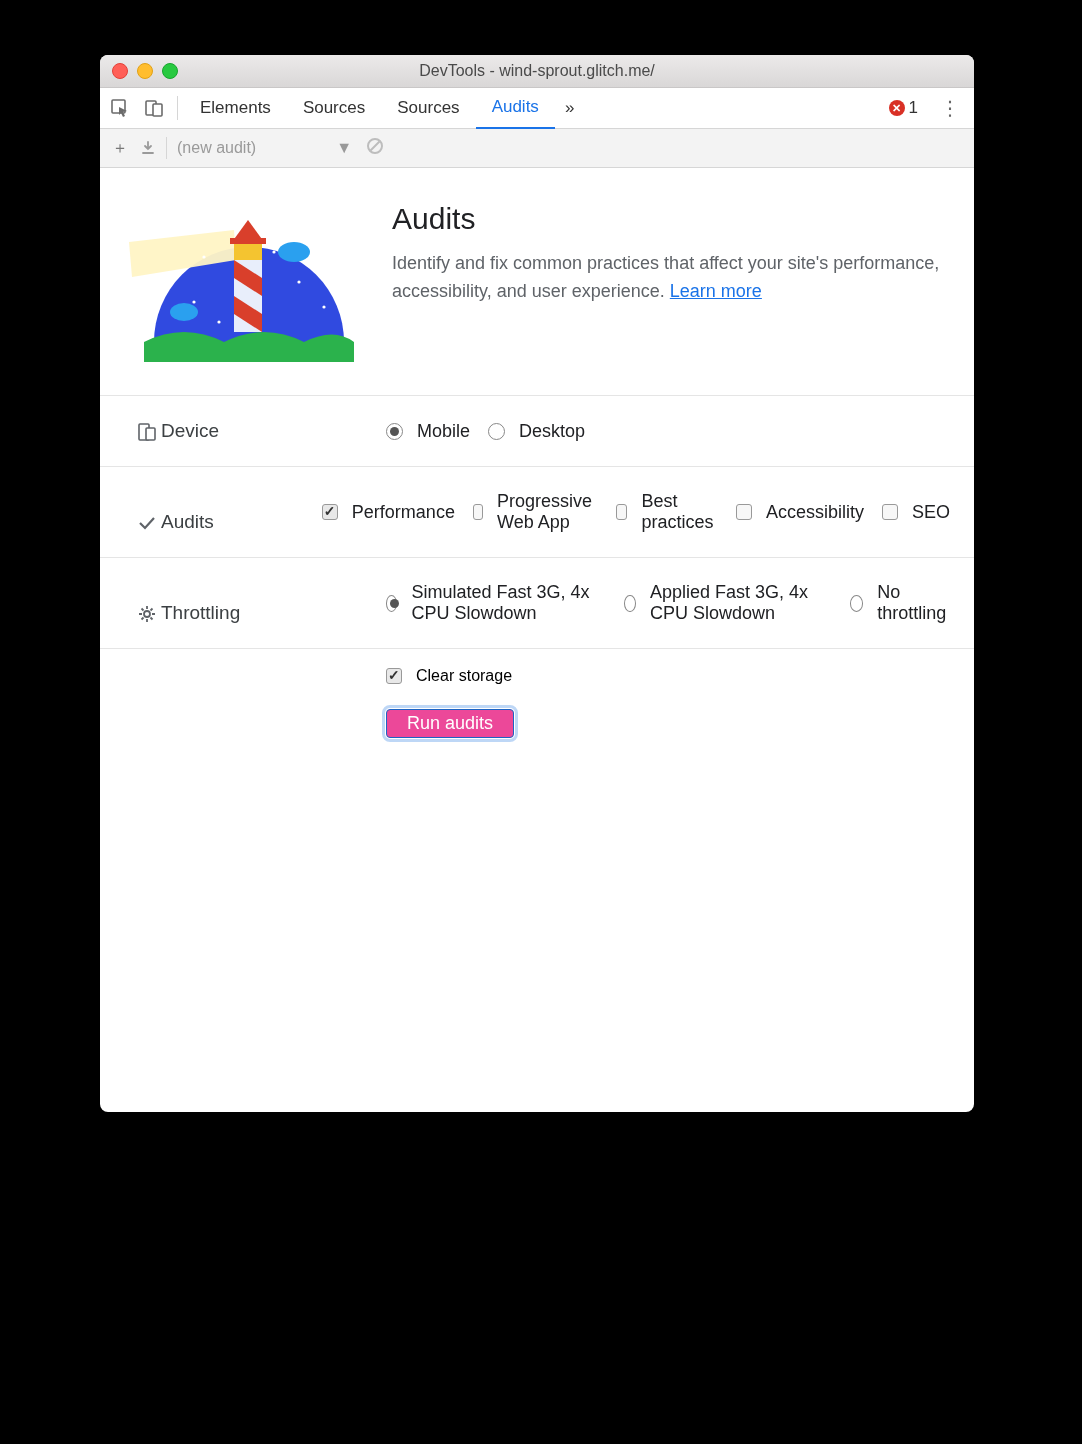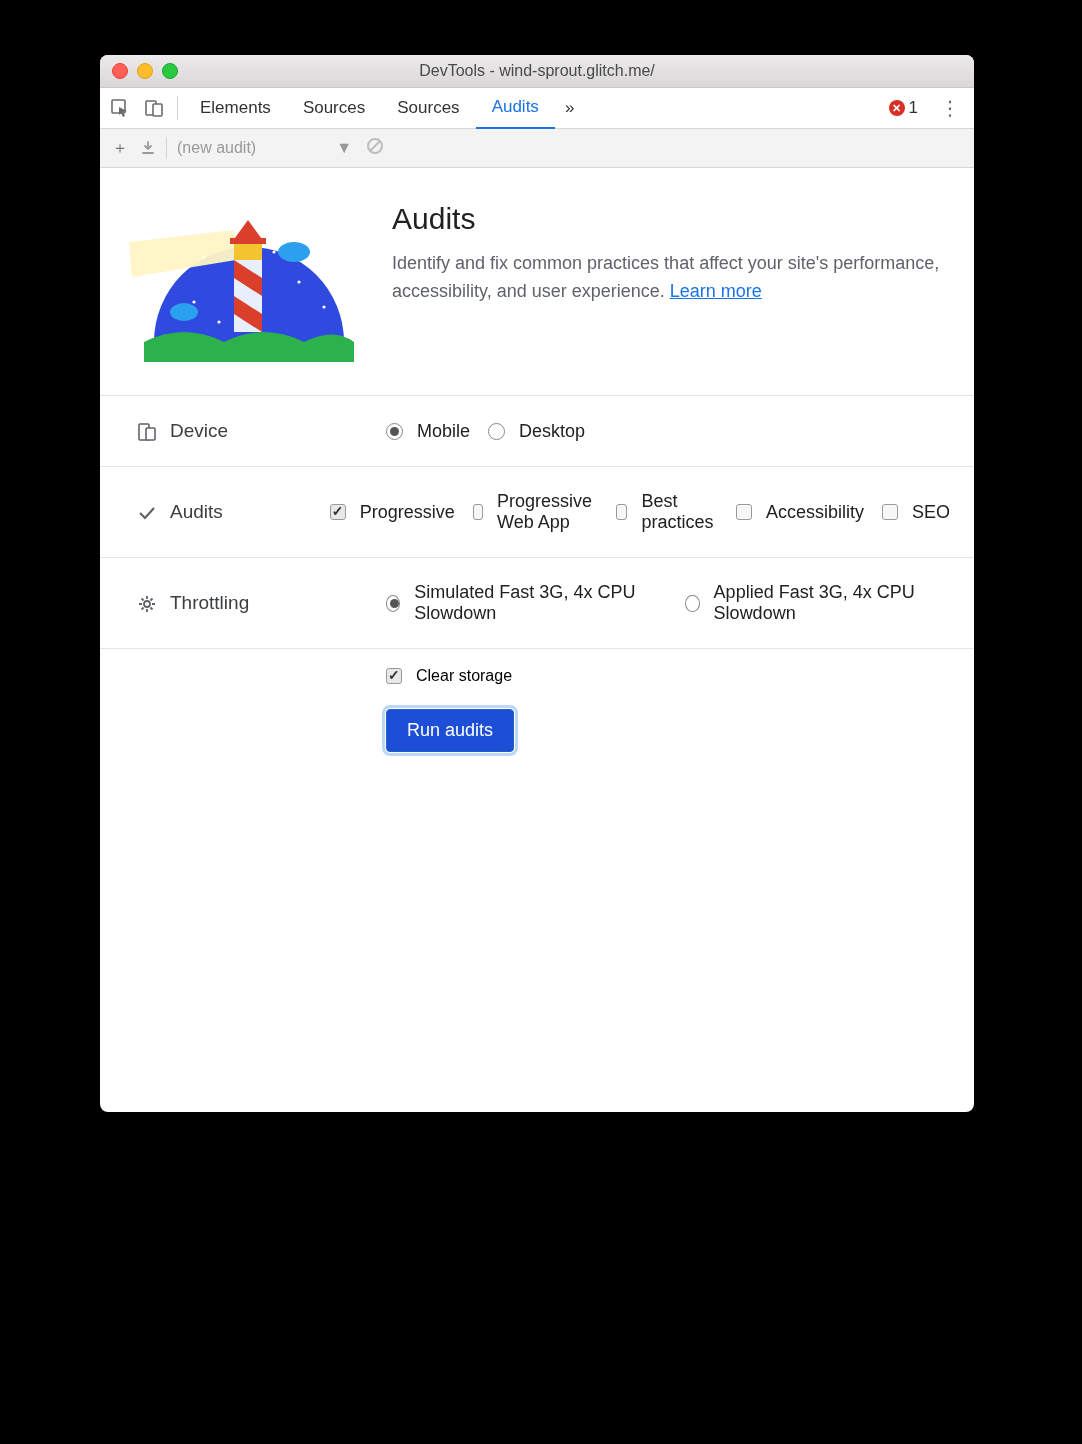--- a/index.html
+++ b/index.html
@@ -30,31 +30,31 @@
   .tri{color:#999;}
   .ban{margin-left:14px;color:#bbb;}
   .content{flex:1;overflow:auto;}
   .hero{display:flex;padding:34px 24px 28px 24px;gap:28px;}
   .illus{width:240px;height:165px;position:relative;flex:0 0 auto;}
   .herotext{flex:1;}
   .herotext h1{margin:0 0 14px 0;font-size:30px;font-weight:400;color:#202124;}
   .herotext p{margin:0;font-size:18px;line-height:1.55;color:#5f6368;}
   .herotext a{color:#1a73e8;text-decoration:underline;}
   .section{display:flex;border-top:1px solid #e5e5e5;padding:24px 24px;}
-  .sec-label{width:250px;display:flex;align-items:center;gap:12px;font-size:19px;color:#3c4043;padding-left:12px;}
+  .sec-label{width:250px;display:flex;align-items:flex-end;gap:3px;font-size:19px;color:#3c4043;padding-left:12px;}
   .sec-icon{width:22px;display:flex;align-items:center;justify-content:center;color:#5f6368;margin-top:1px;}
   .opts{flex:1;display:flex;flex-direction:row;gap:18px;font-size:18px;color:#202124;}
   .opt{display:flex;align-items:center;gap:14px;}
   .radio{appearance:none;width:17px;height:17px;border:1px solid #888;border-radius:50%;position:relative;margin:0;}
   .radio:checked::after{content:"";position:absolute;left:3px;top:3px;width:9px;height:9px;border-radius:50%;background:#555;}
   .cb{appearance:none;width:16px;height:16px;border:1px solid #999;border-radius:3px;background:#f7f7f7;position:relative;margin:0;}
   .cb:checked{background:#e8e8e8;}
   .cb:checked::after{content:"✓";position:absolute;left:1px;top:-2px;font-size:14px;color:#333;font-weight:700;}
   .runwrap{display:flex;padding:18px 24px 34px 286px;flex-direction:column;gap:24px;border-top:1px solid #e5e5e5;}
-  .runbtn{align-self:flex-start;background:#1d4ed8;color:#fff;border:1px solid #1e63c4;padding:10px 20px;font-size:18px;border-radius:4px;outline:3px solid rgba(70,140,230,.35);outline-offset:1px;}
+  .runbtn{align-self:flex-start;background:#ec4899;color:#fff;border:1px solid #1e63c4;padding:3px 20px;font-size:18px;border-radius:4px;outline:3px solid rgba(70,140,230,.35);outline-offset:1px;}
 </style>
 </head>
 <body>
 
 <div class="stage">
 <div class="win">
 
   <div class="titlebar">
     <div class="traffic">
       <div class="dot red"></div>
@@ -180,21 +180,21 @@
         <span class="sec-icon">
           <svg width="20" height="20" viewBox="0 0 20 20">
                 <path d="M3 10 L8 15 L17 5" fill="none" stroke="#5f6368" stroke-width="2.2"></path>
               </svg>
         </span>
         <span>Audits</span>
       </div>
       <div class="opts">
         <label class="opt">
               <input type="checkbox" class="cb" checked="" style="">
-              <span>Progressive</span>
+              <span>Performance</span>
             </label>
         <label class="opt">
               <input type="checkbox" class="cb" style="">
               <span>Progressive Web App</span>
             </label>
         <label class="opt">
               <input type="checkbox" class="cb" style="">
               <span>Best practices</span>
             </label>
         <label class="opt">
@@ -220,20 +220,24 @@
       </div>
       <div class="opts">
         <label class="opt">
               <input type="radio" class="radio" checked="" style="">
               <span>Simulated Fast 3G, 4x CPU Slowdown</span>
             </label>
         <label class="opt">
               <input type="radio" class="radio" style="">
               <span>Applied Fast 3G, 4x CPU Slowdown</span>
             </label>
+        <label class="opt">
+              <input type="radio" class="radio" style="">
+              <span>No throttling</span>
+            </label>
       </div>
     </div>
 
     <div class="runwrap">
       <label class="opt">
             <input type="checkbox" class="cb" checked="" style="">
             <span>Clear storage</span>
           </label>
       <button class="runbtn">Run audits</button>
     </div>

